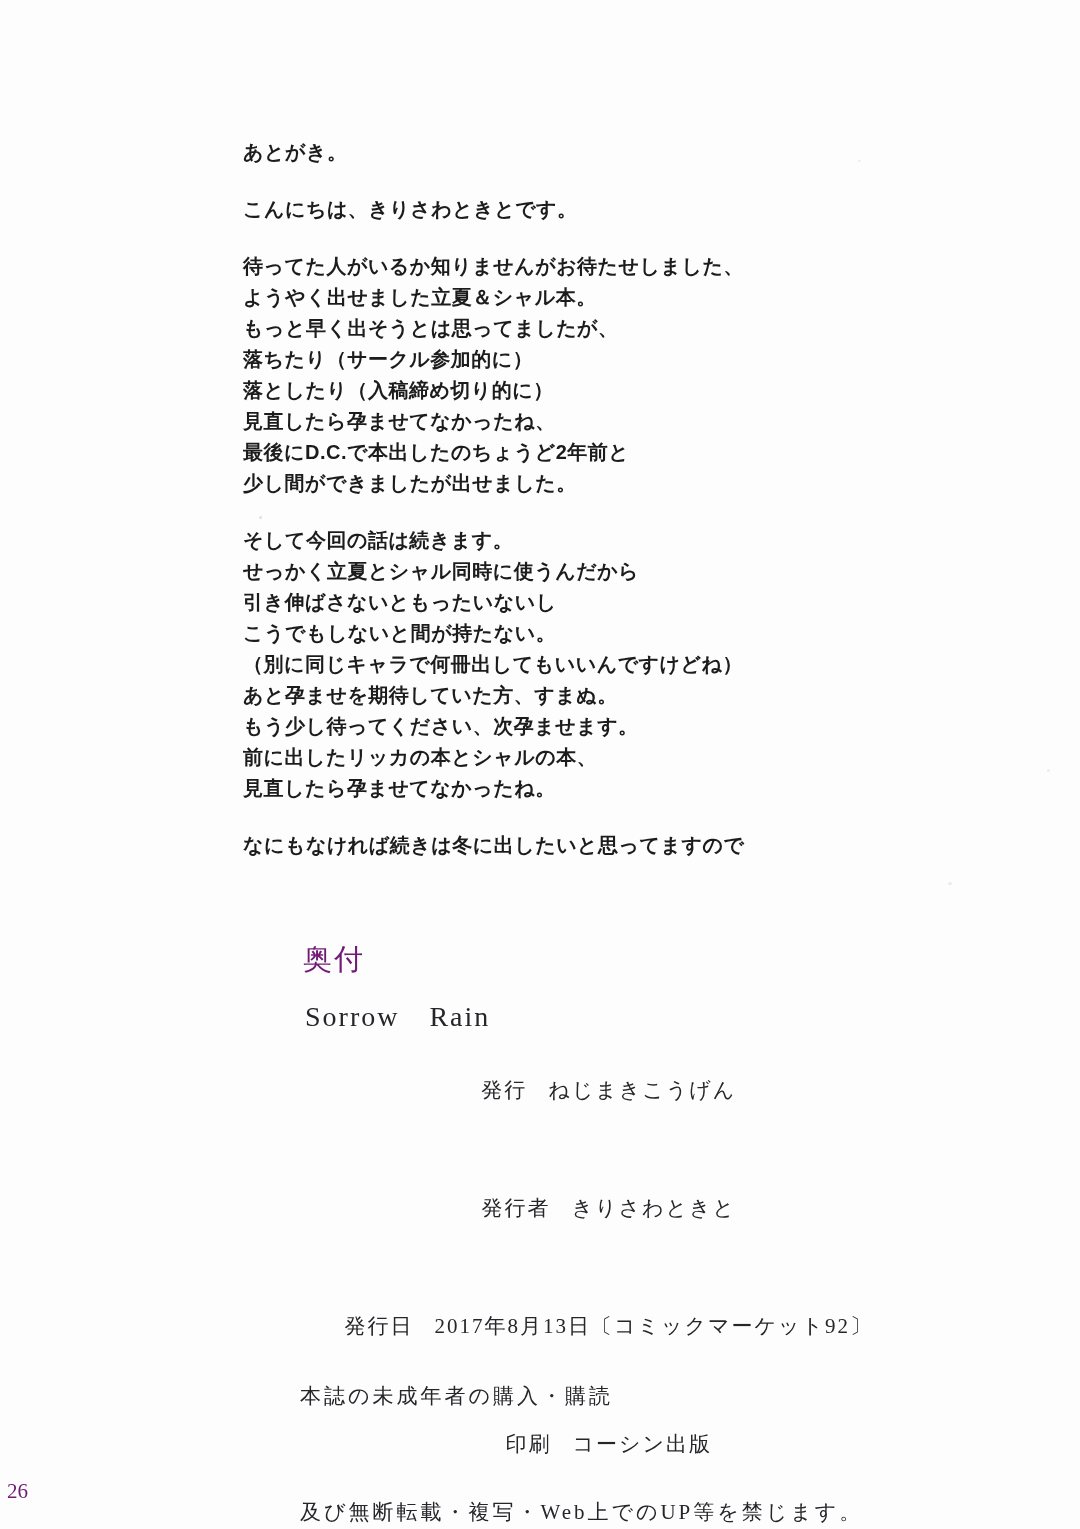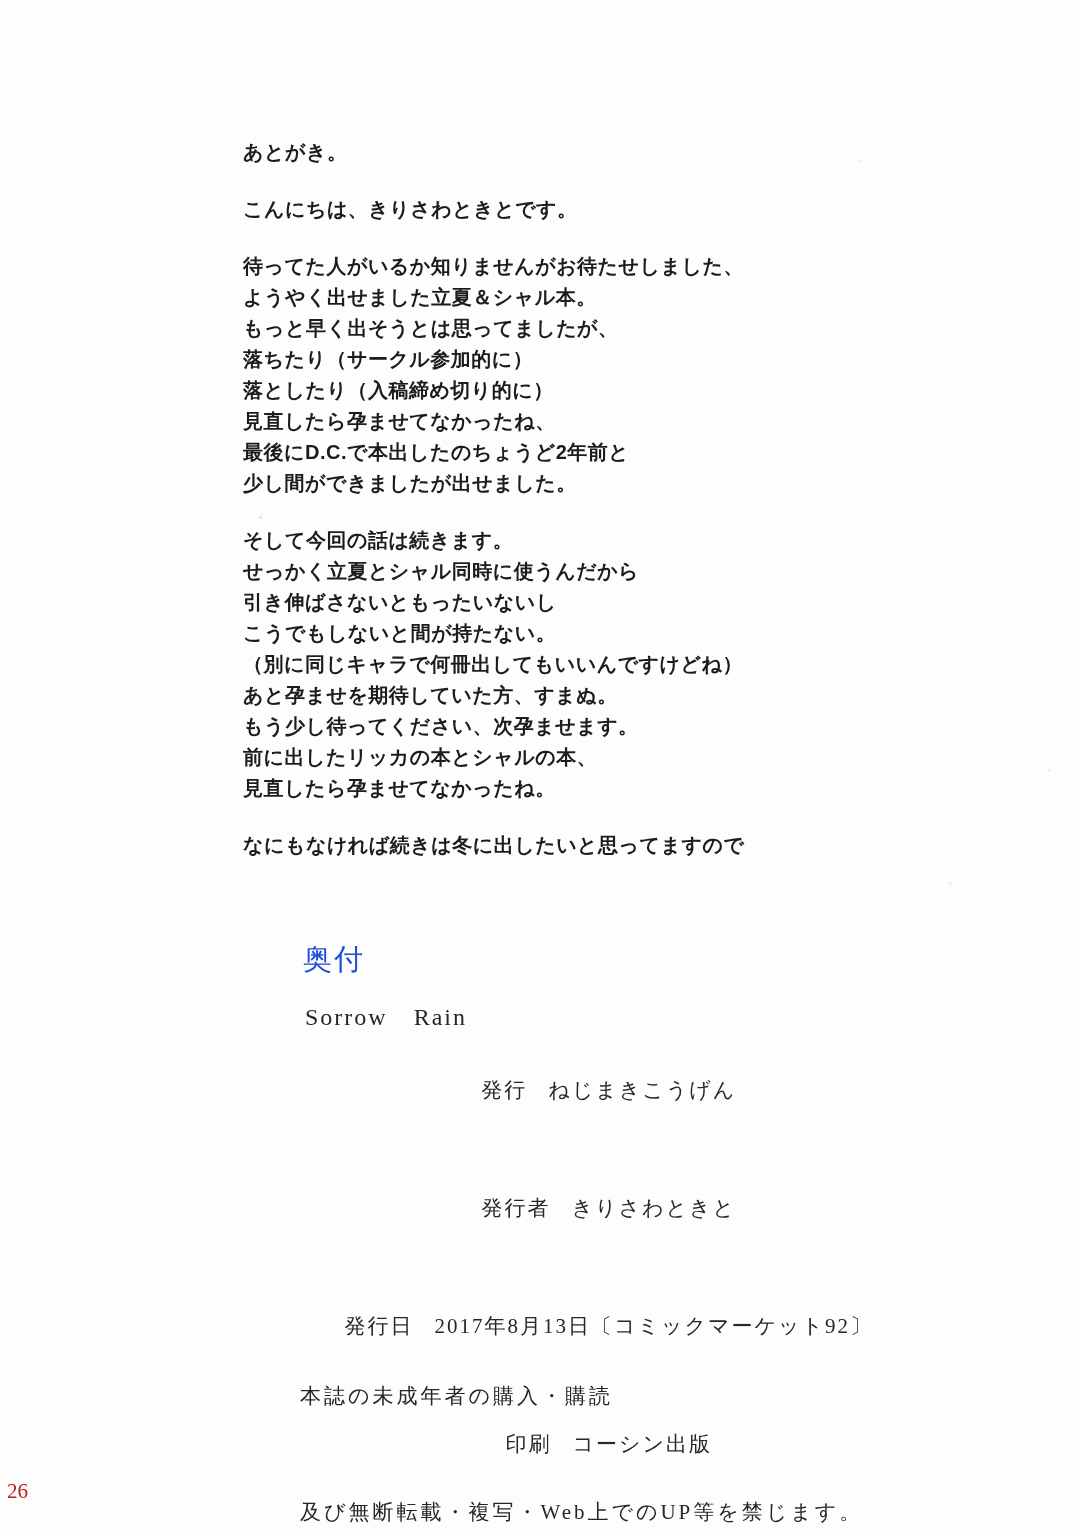--- a/index.html
+++ b/index.html
@@ -36,27 +36,27 @@
   
   .serif { font-family: "Liberation Serif", "DejaVu Serif", serif; }
 
   .colophon-heading {
     position: absolute;
     left: 303px;
     top: 941px;
     font-size: 29px;
     line-height: 36px;
     letter-spacing: 2px;
-    color: #1d4ed8;
+    color: #701a75;
   }
   .book-title {
     position: absolute;
     left: 305px;
     top: 1001px;
-    font-size: 24px;
+    font-size: 28px;
     line-height: 32px;
     letter-spacing: 2px;
     color: #26262a;
   }
   .colophon-rows {
     position: absolute;
     left: 301px;
     top: 1032px;
     color: #26262a;
     font-size: 21px;
@@ -81,21 +81,21 @@
     letter-spacing: 3px;
     white-space: pre;
   }
 
   .page-number {
     position: absolute;
     left: 7px;
     top: 1479px;
     font-size: 21px;
     line-height: 24px;
-    color: #b91c1c;
+    color: #701a75;
   }
 
   
   .speck {
     position: absolute;
     border-radius: 50%;
     background: #c9c9c9;
     opacity: 0.55;
   }
   .speck.s1 { left: 259px; top: 516px; width: 3px; height: 3px; }

